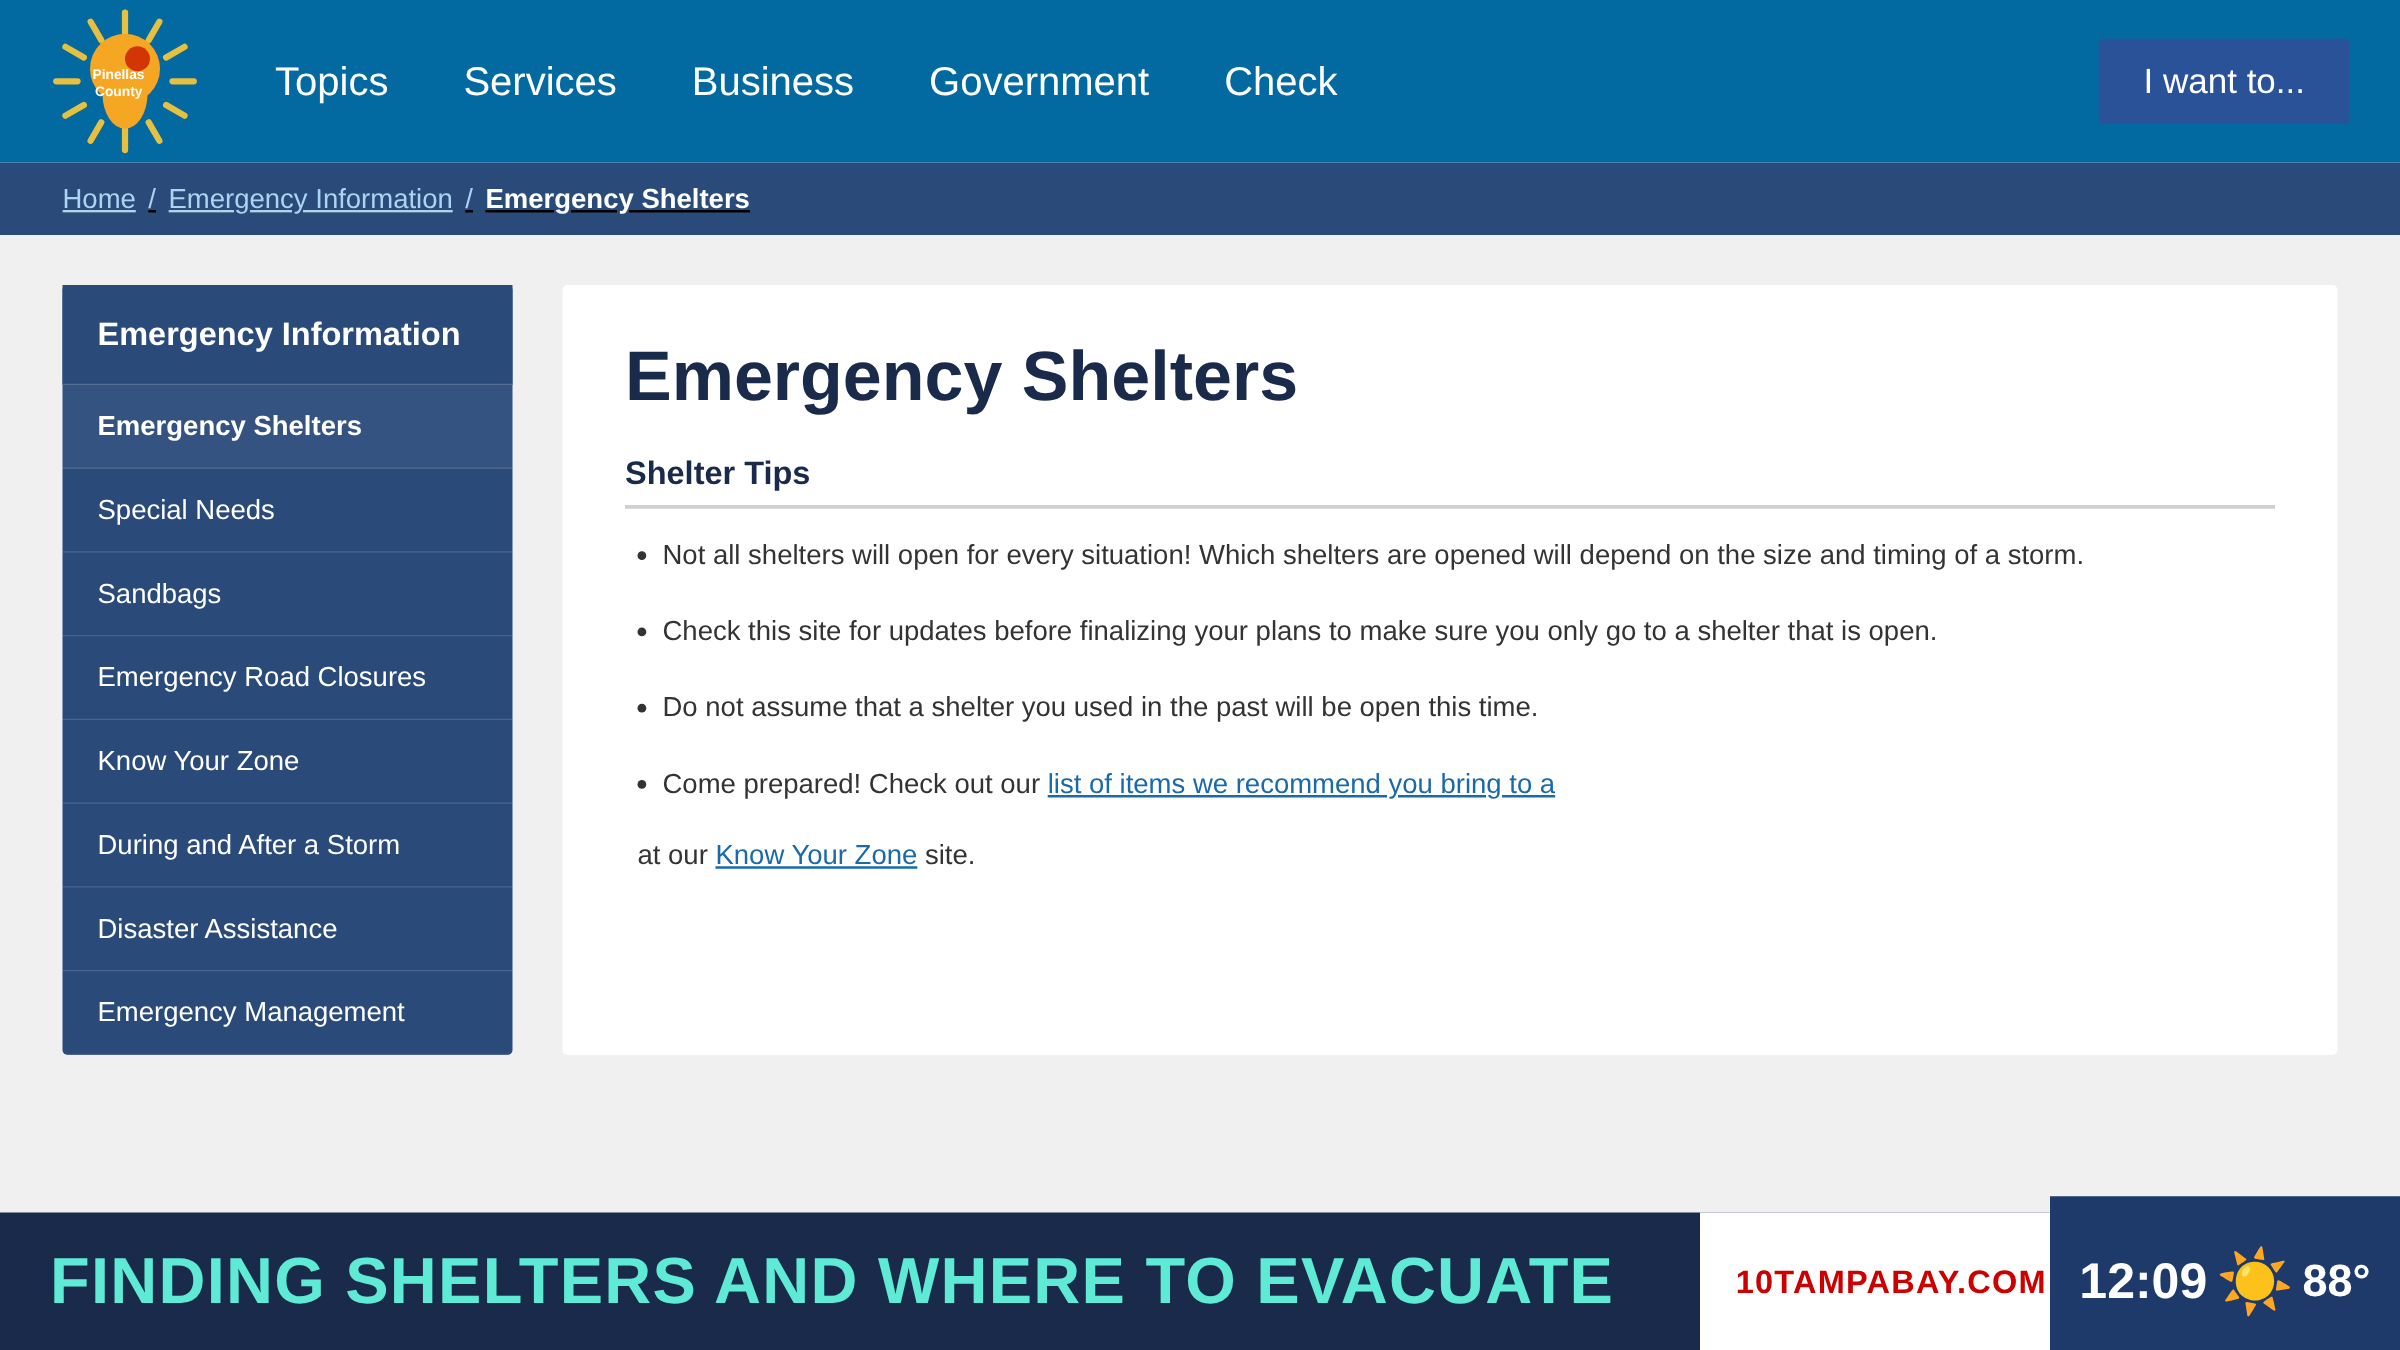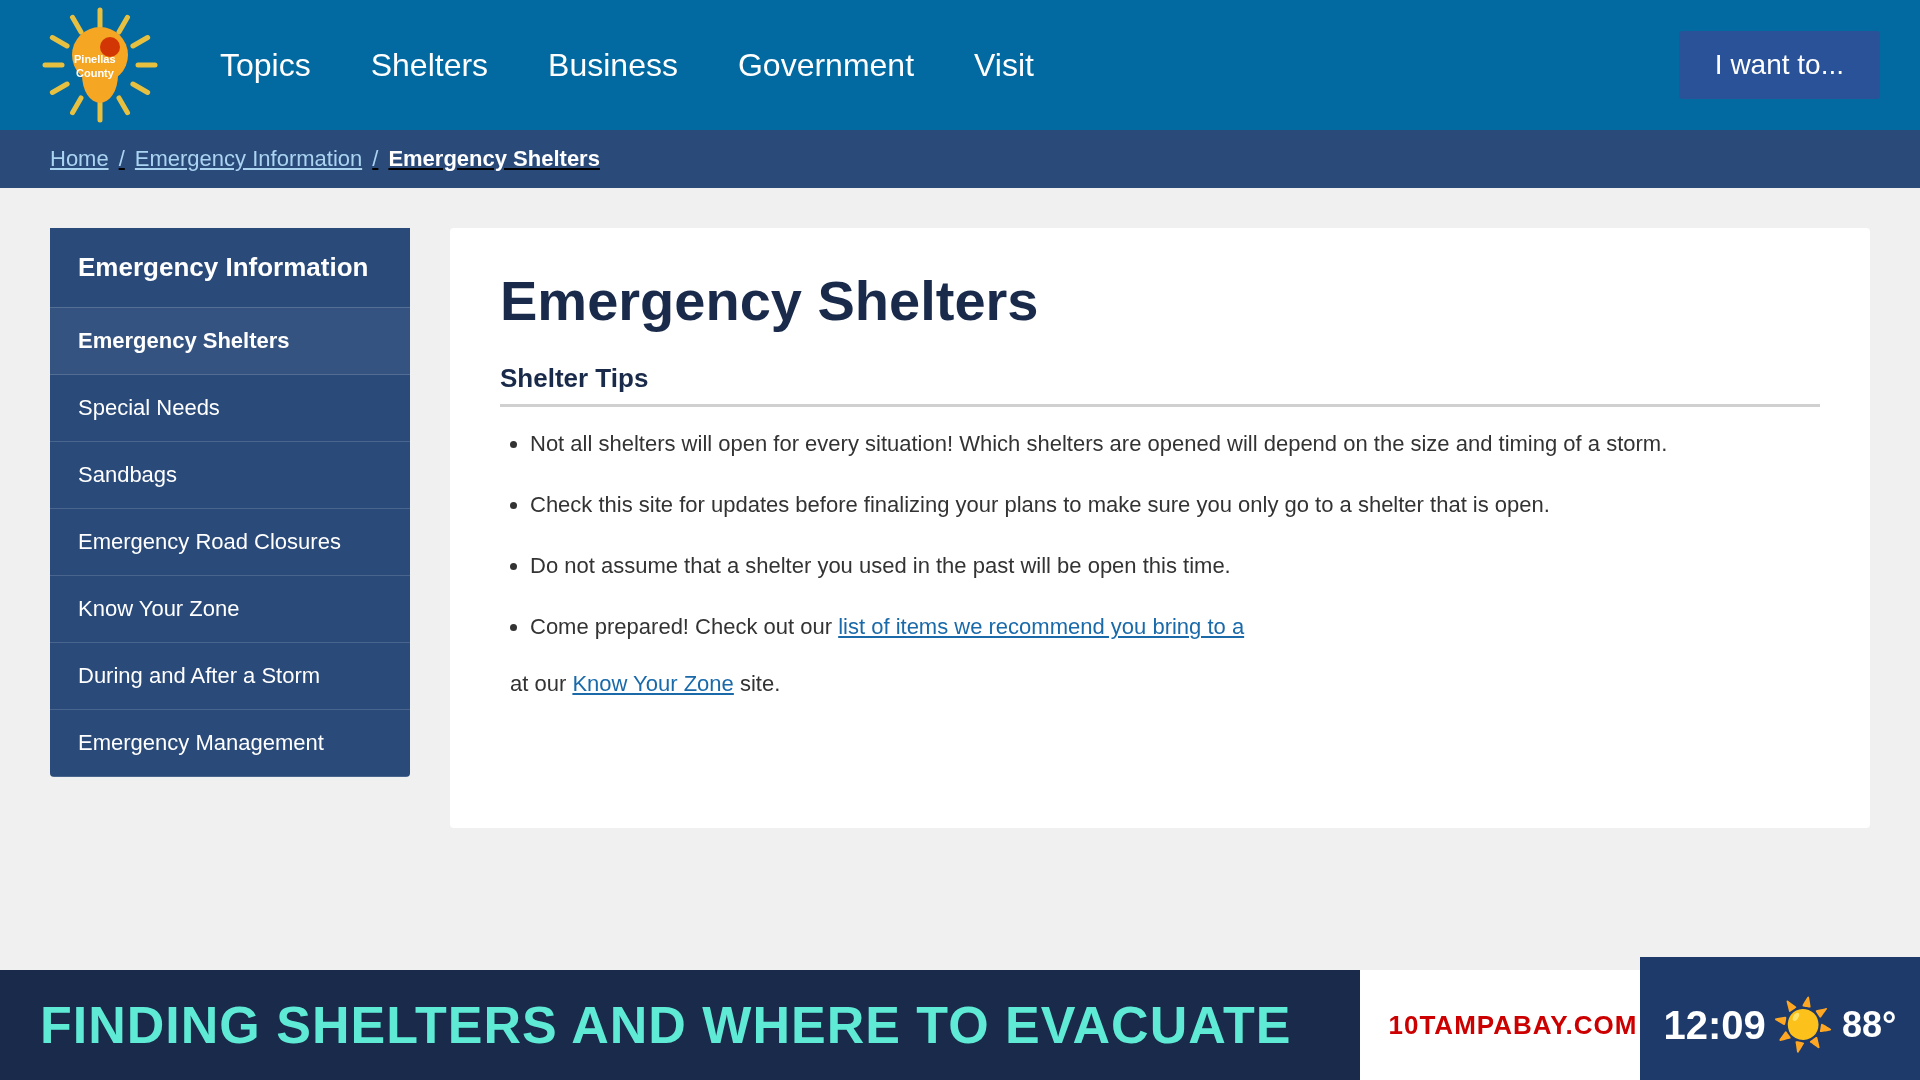--- a/index.html
+++ b/index.html
@@ -249,24 +249,24 @@
         <circle cx="10" cy="-18" r="10" fill="#cc2200" opacity="0.85"></circle>
 
         <text x="-26" y="-2" font-size="11" fill="white" font-weight="bold" font-family="Arial">Pinellas</text>
         <text x="-24" y="12" font-size="11" fill="white" font-weight="bold" font-family="Arial">County</text>
       </g>
     </svg>
   </div>
 
   <nav class="nav-links">
     <a class="nav-link">Topics</a>
-    <a class="nav-link">Shelters</a>
+    <a class="nav-link">Services</a>
     <a class="nav-link">Business</a>
     <a class="nav-link">Government</a>
-    <a class="nav-link">Visit</a>
+    <a class="nav-link">Check</a>
   </nav>
 
   <button class="i-want-btn">I want to...</button>
 </header>
 
 <div class="breadcrumb-bar">
   <span class="breadcrumb-link">Home</span>
   <span class="breadcrumb-sep">/</span>
   <span class="breadcrumb-link">Emergency Information</span>
   <span class="breadcrumb-sep">/</span>
@@ -276,20 +276,21 @@
 <div class="main-content">
 
   <aside class="sidebar">
     <div class="sidebar-title">Emergency Information</div>
     <div class="sidebar-item active">Emergency Shelters</div>
     <div class="sidebar-item">Special Needs</div>
     <div class="sidebar-item">Sandbags</div>
     <div class="sidebar-item">Emergency Road Closures</div>
     <div class="sidebar-item">Know Your Zone</div>
     <div class="sidebar-item">During and After a Storm</div>
+    <div class="sidebar-item">Disaster Assistance</div>
     <div class="sidebar-bottom-item">Emergency Management</div>
   </aside>
 
   <main class="content-area">
     <h1 class="page-title">Emergency Shelters</h1>
     <h2 class="section-title">Shelter Tips</h2>
 
     <ul class="bullet-list">
       <li>
         <span>Not all shelters will open for every situation! Which shelters are opened will depend on the size and timing of a storm.</span>

